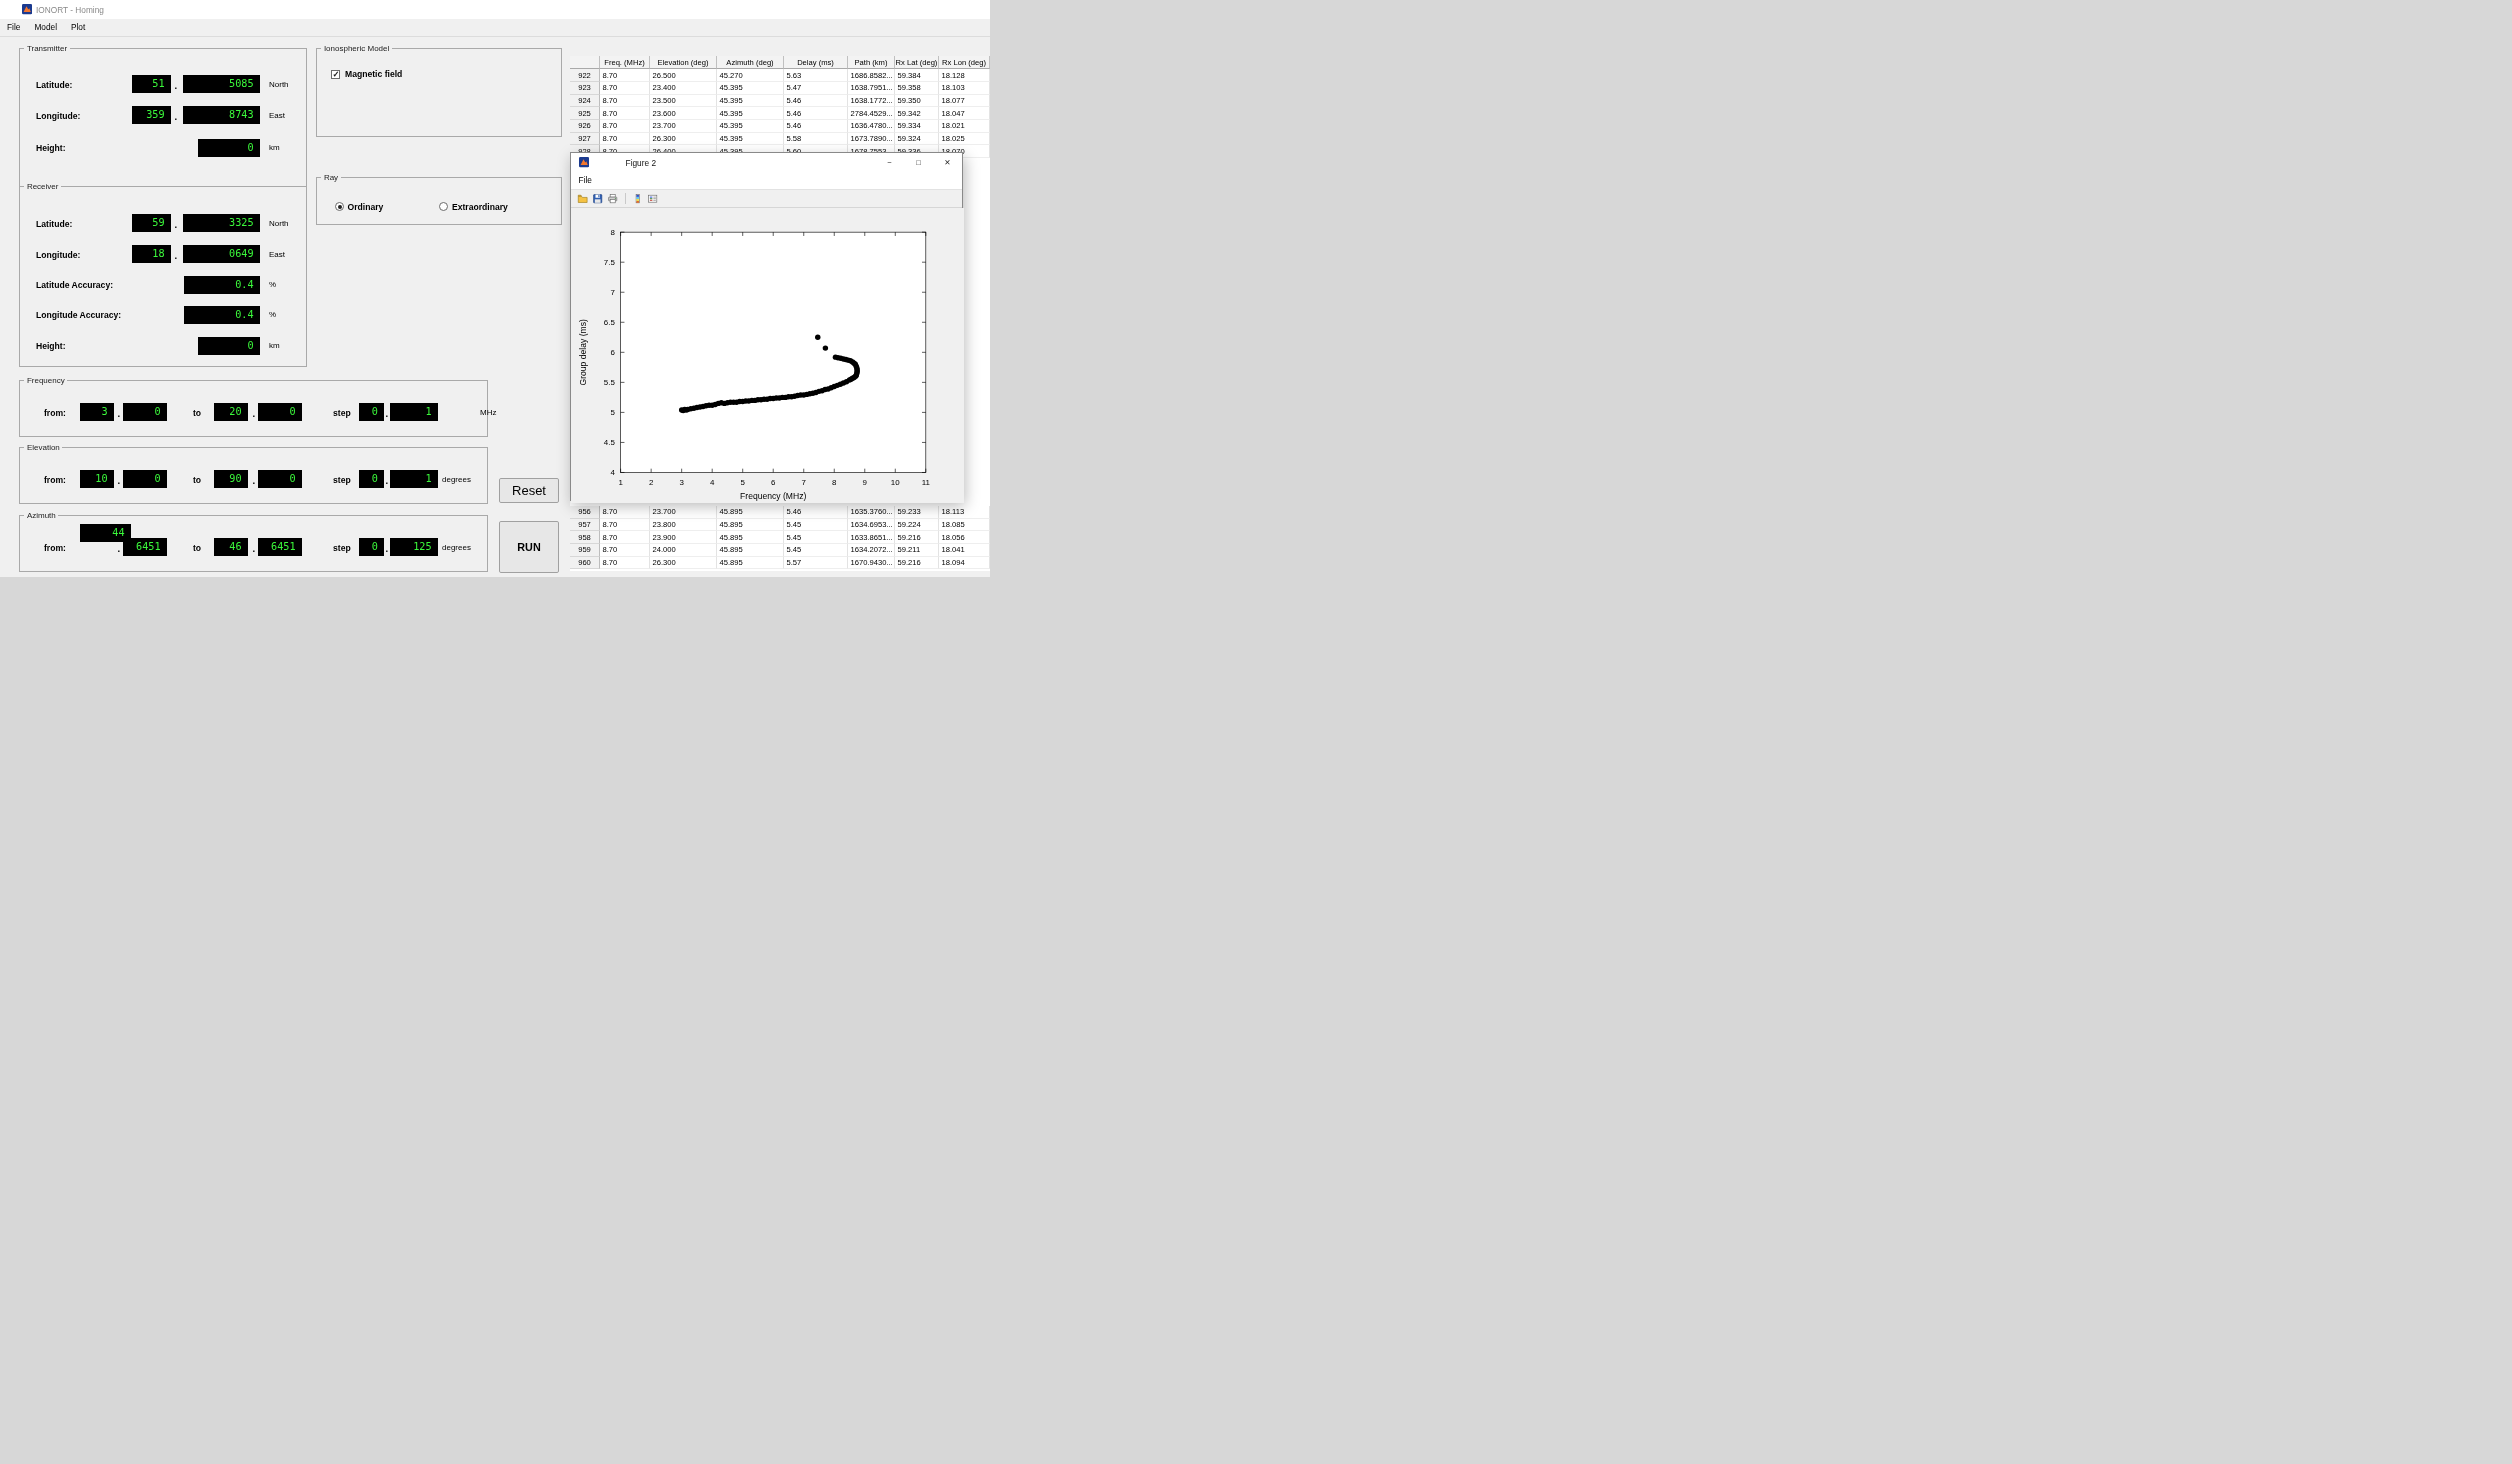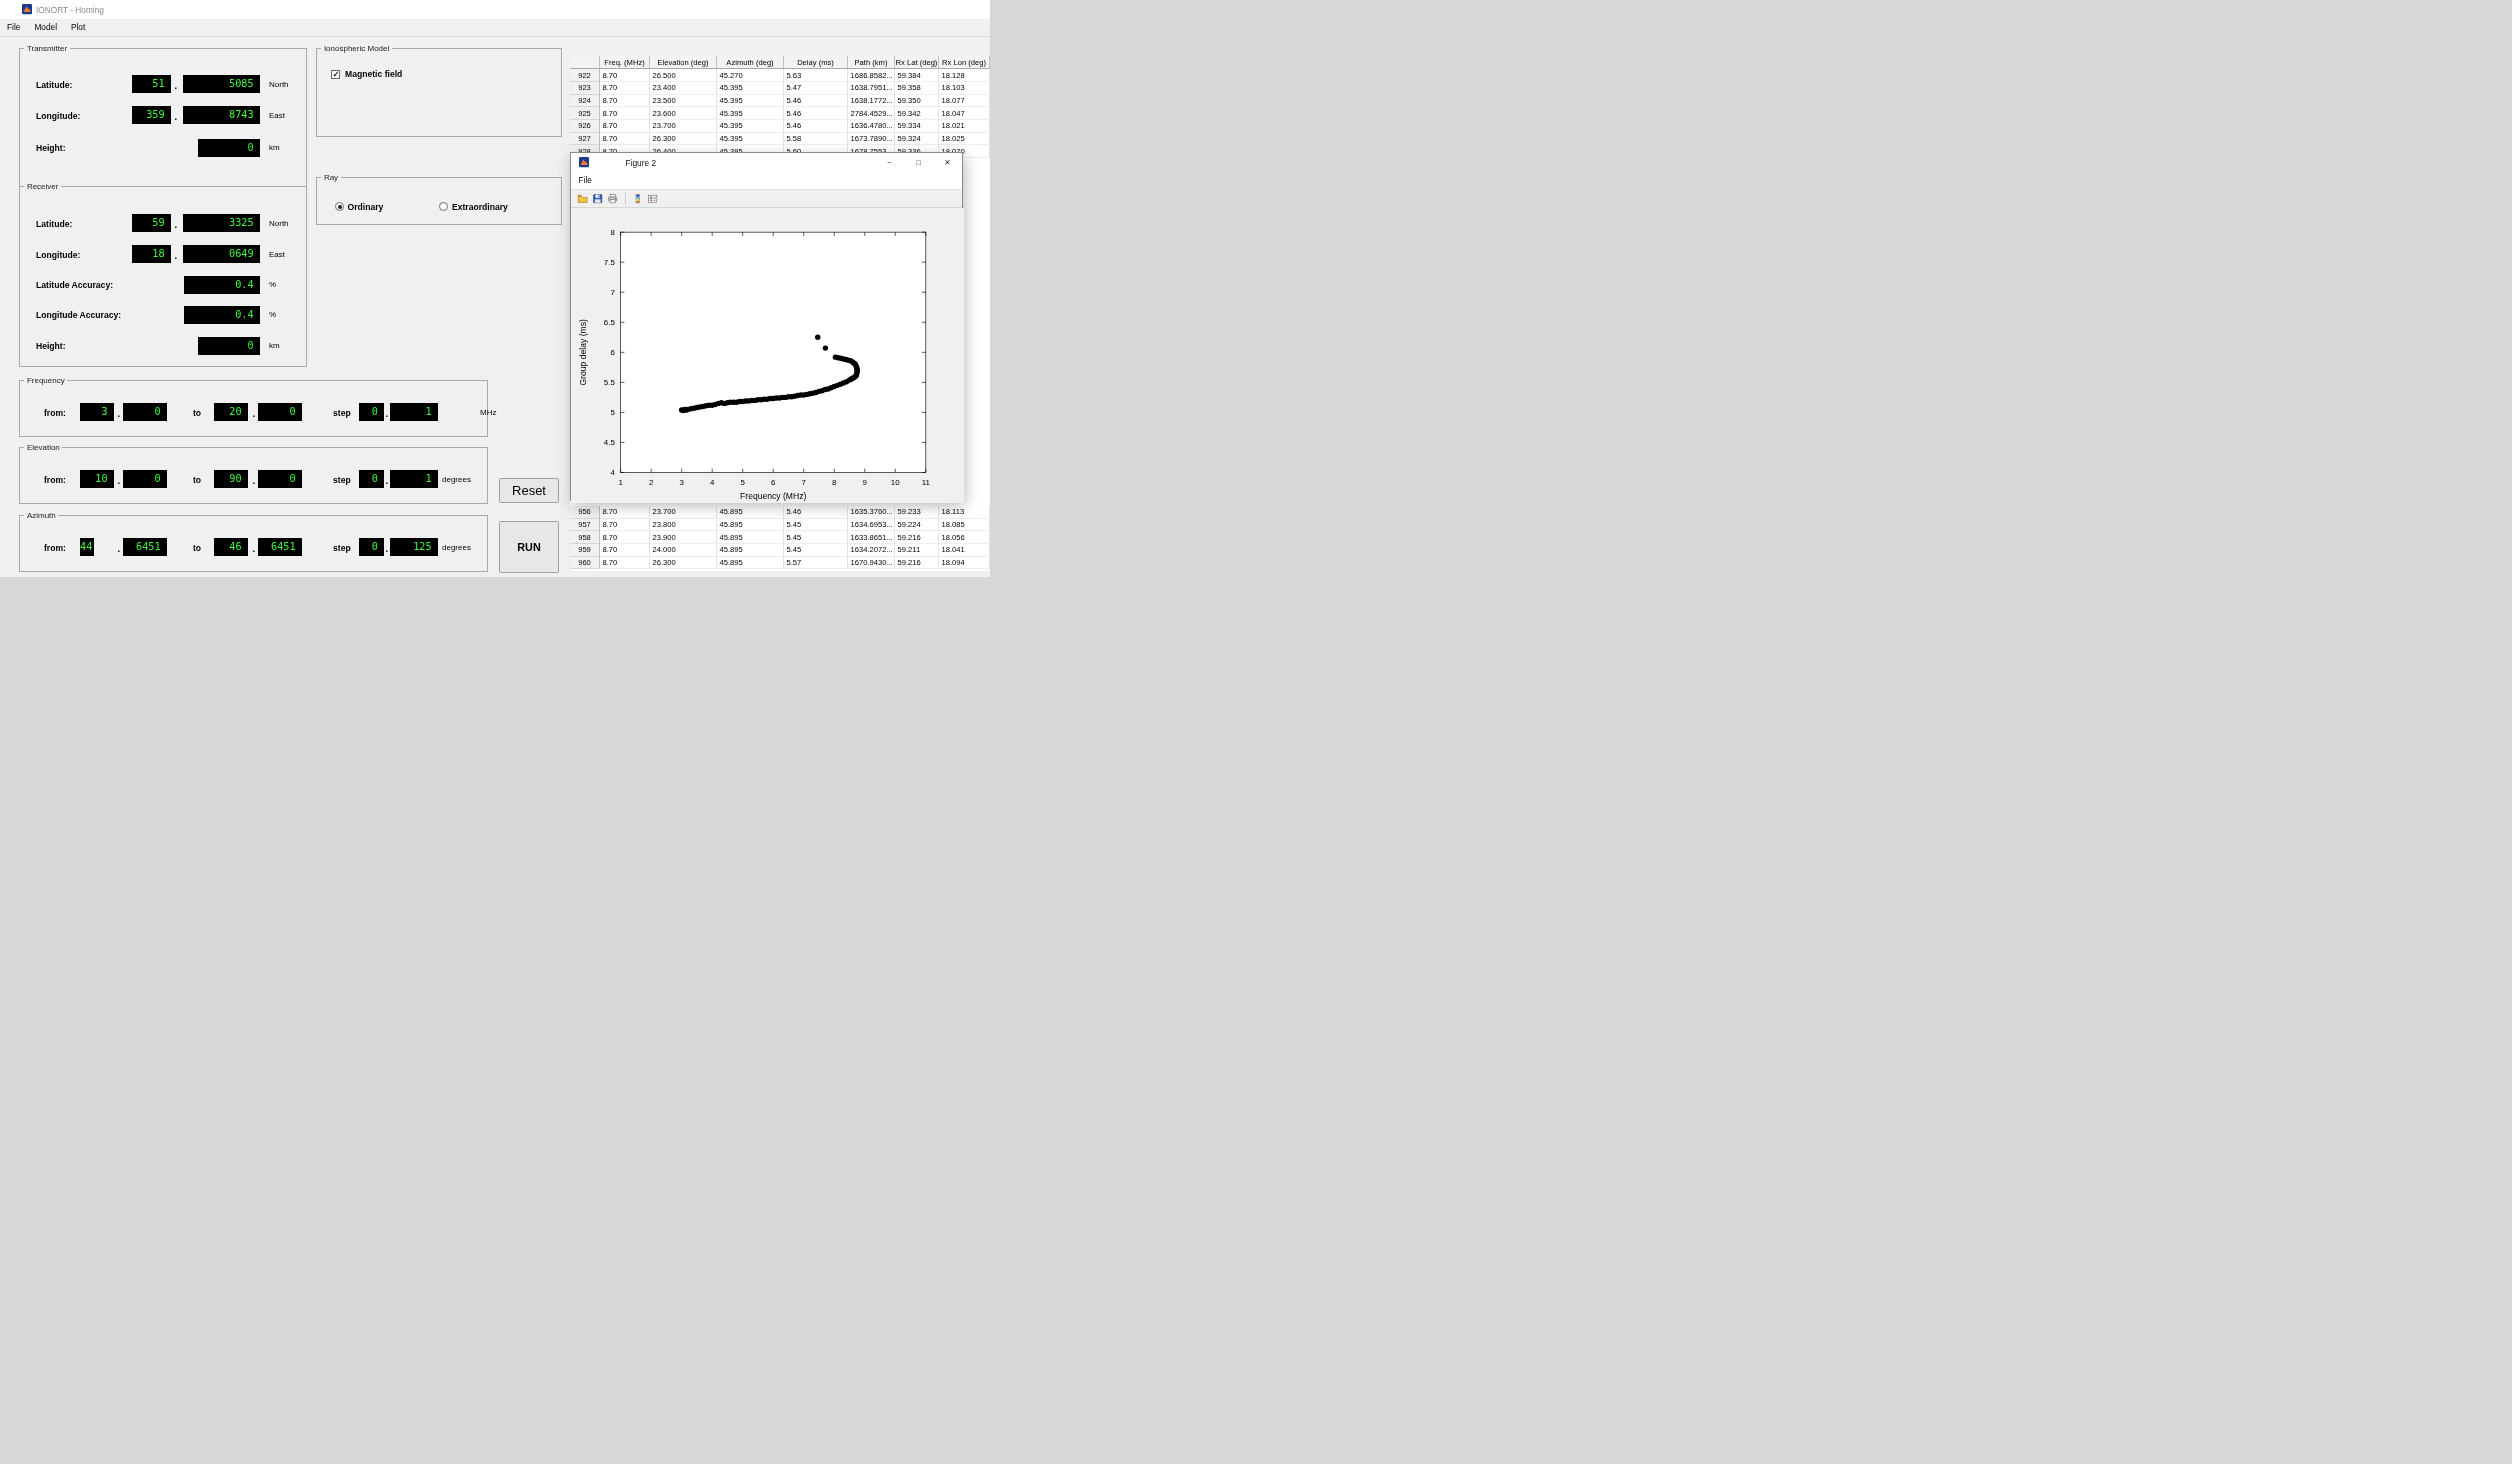--- a/index.html
+++ b/index.html
@@ -173,21 +173,21 @@
     <div class="lbl" style="left:313px;top:27px;">step</div>
     <div class="led" style="left:339px;top:22px;width:25.4px;">0</div>
     <div class="led-dot" style="left:363px;top:27px;">.</div>
     <div class="led" style="left:370px;top:22px;width:48px;">1</div>
     <div class="unit" style="left:422px;top:27px;">degrees</div>
   </div>
 
   <div class="groupbox" style="left:19px;top:515px;width:467px;height:55px;">
     <span class="gb-title">Azimuth</span>
     <div class="lbl" style="left:24px;top:27px;">from:</div>
-    <div class="led" style="left:60px;top:22px;width:14px;">44</div>
+    <div class="led" style="left:60px;top:8px;width:51px;">44</div>
     <div class="led-dot" style="left:95px;top:27px;">.</div>
     <div class="led" style="left:103px;top:22px;width:44px;">6451</div>
     <div class="lbl" style="left:173px;top:27px;">to</div>
     <div class="led" style="left:194px;top:22px;width:34px;">46</div>
     <div class="led-dot" style="left:230px;top:27px;">.</div>
     <div class="led" style="left:238px;top:22px;width:44px;">6451</div>
     <div class="lbl" style="left:313px;top:27px;">step</div>
     <div class="led" style="left:339px;top:22px;width:25.4px;">0</div>
     <div class="led-dot" style="left:363px;top:27px;">.</div>
     <div class="led" style="left:370px;top:22px;width:48px;">125</div>

